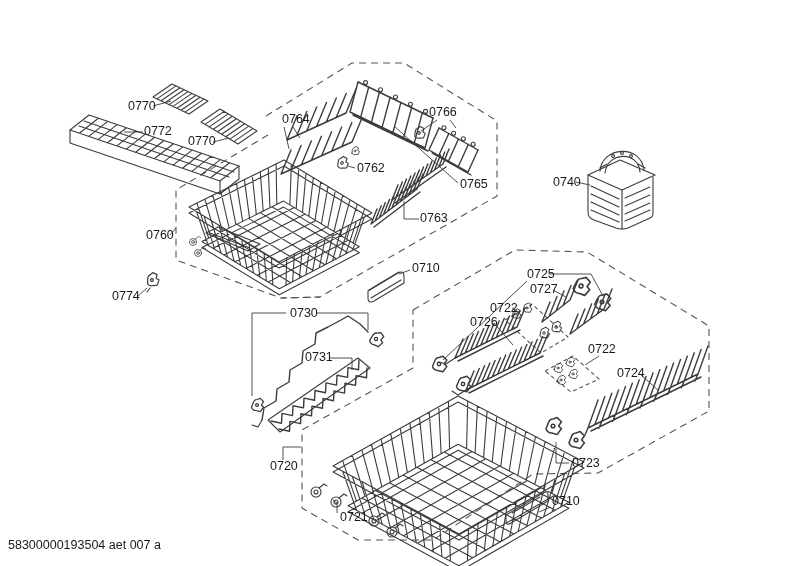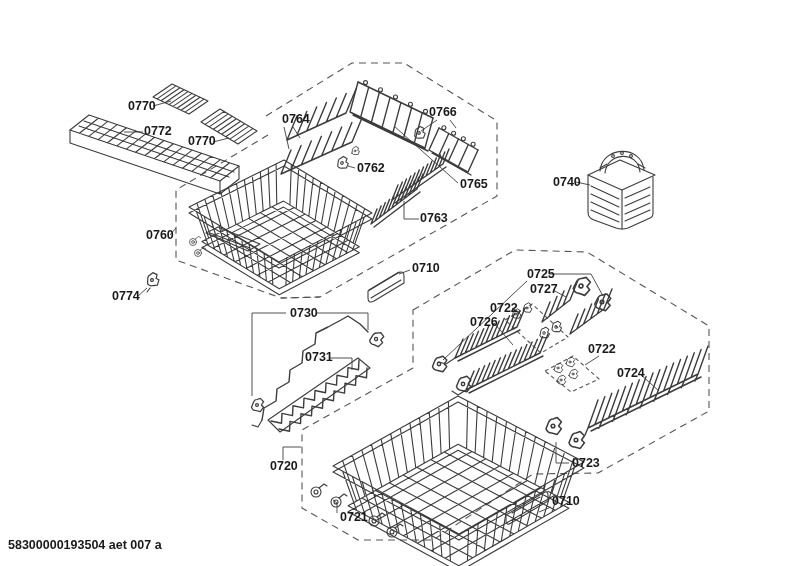--- a/index.html
+++ b/index.html
@@ -1,19 +1,19 @@
 <!DOCTYPE html>
 <html style="--background: #ffffff; --line: #3c3c3c; --dash: #555555; --label-text: #1a1a1a;"><head>
 <meta charset="utf-8">
 <style>
   :root{
     --background:#ffffff; --line:#3c3c3c; --dash:#555555; --label-text:#1a1a1a;
   }
   html,body{margin:0;padding:0;background:var(--background);}
-  .stage{width:800px;height:566px;position:relative;background:var(--background);overflow:hidden;font-weight:bold;}
+  .stage{width:800px;height:566px;position:relative;background:var(--background);overflow:hidden;}
   svg{display:block;}
   text{font-family:"Liberation Sans", sans-serif;font-size:12.5px;fill:var(--label-text);}
   .dash path{fill:none;stroke:var(--dash);stroke-width:1.1;stroke-dasharray:7 5;stroke-linejoin:round;}
   .dash path.fine{stroke-dasharray:4 3;}
   #leaders path{fill:none;stroke:var(--line);stroke-width:0.9;}
   .art{fill:none;stroke:var(--line);stroke-width:1.1;stroke-linecap:round;stroke-linejoin:round;}
   .art2{fill:none;stroke:var(--line);stroke-width:1.4;stroke-linecap:round;stroke-linejoin:round;}
 </style>
 </head>
 <body>

